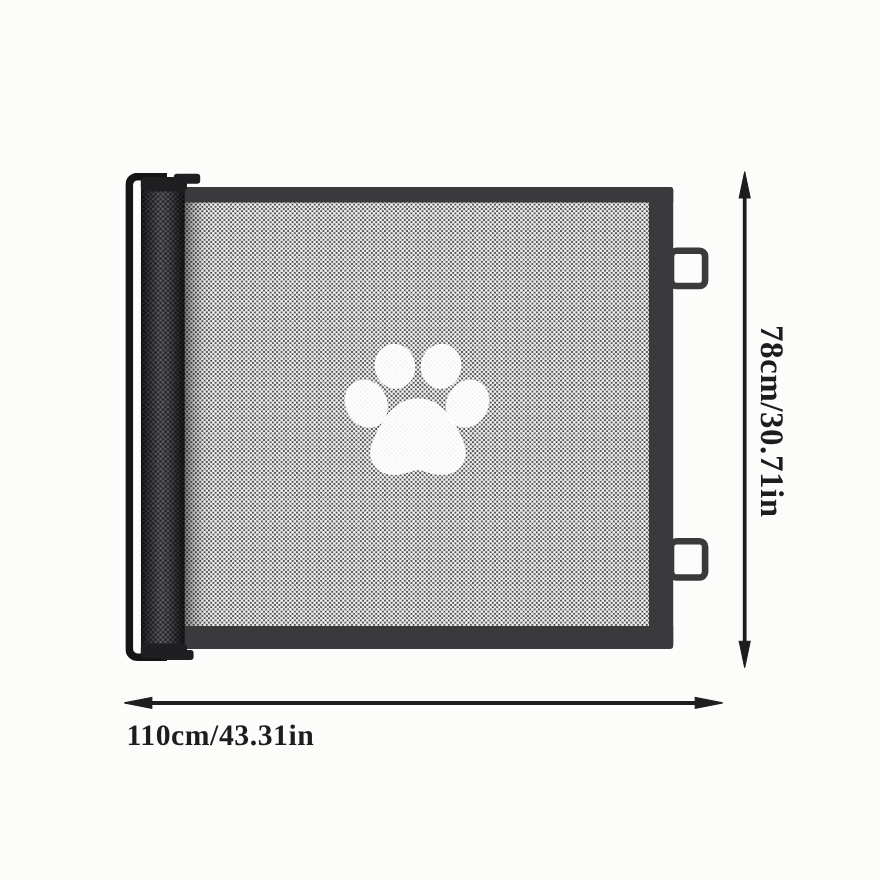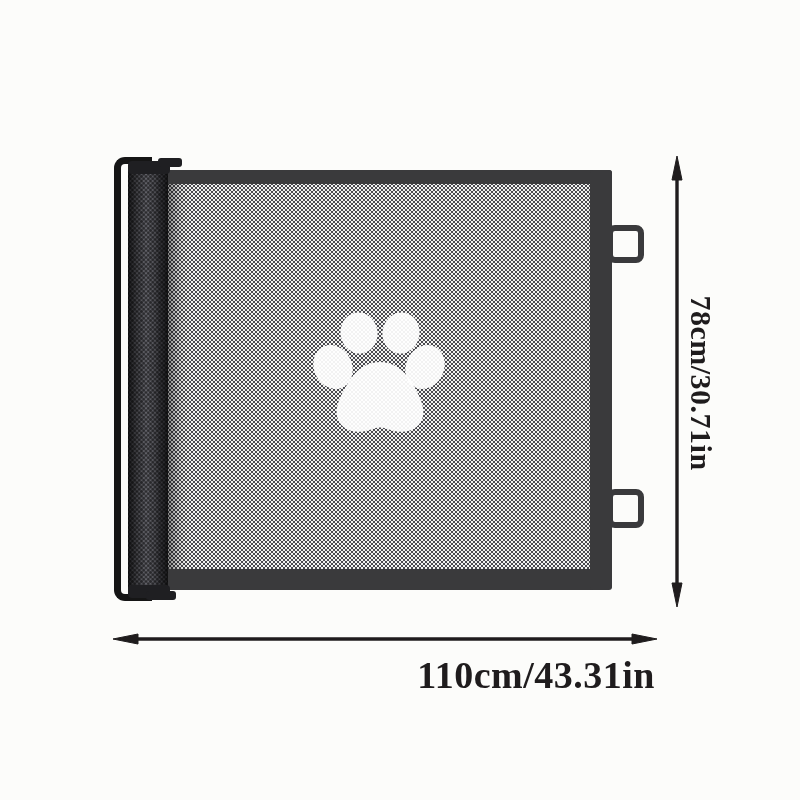--- a/index.html
+++ b/index.html
@@ -103,21 +103,21 @@
     font-weight:700;letter-spacing:0.5px;z-index:9;
   }
   .dim-label.height{
     left:684px;top:383px;
     writing-mode:vertical-rl;text-orientation:mixed;
     transform:translateY(-50%);
     font-size:30px;
   }
   .dim-label.width{
     left:115px;top:653px;width:540px;
-    text-align:right;font-size:38px;
+    text-align:left;font-size:27px;
   }
 </style>
 </head>
 <body>
 
 <div class="scene">
 
   <div class="rod"></div>
 
   <div class="mesh"></div>

